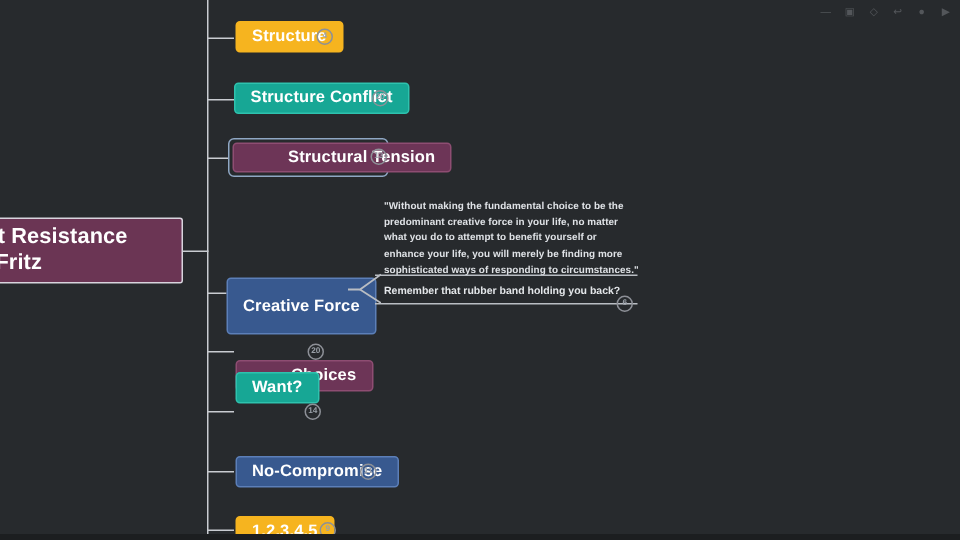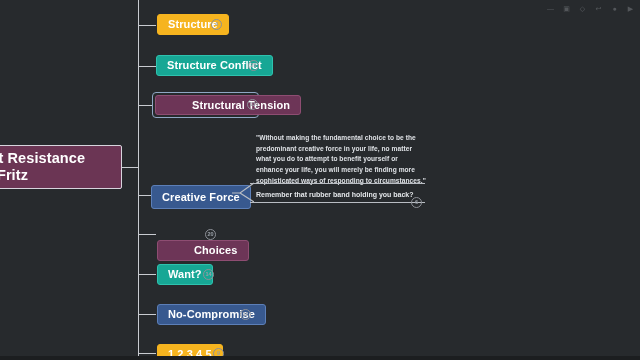--- a/index.html
+++ b/index.html
@@ -188,32 +188,32 @@
   </div>
 
   <div class="sel-wrap" style="left:152px; top:92px; width:107px; height:26px;"></div>
   <div class="node plum" style="left:155px; top:95px; height:20px;">
     <span>Structural Tension</span>
   </div>
   <div class="badge" style="left:247px; top:99px;">
     <span>13</span>
   </div>
 
-  <div class="node blue" style="left:151px; top:185px; height:24px;">
+  <div class="node blue" style="left:151px; top:185px; height:38px;">
     <span>Creative Force</span>
   </div>
 
   <div class="node plum" style="left:157px; top:240px; height:21px;">
     <span>Choices</span>
   </div>
   <div class="badge" style="left:205px; top:229px;">
     <span>20</span>
   </div>
 
-  <div class="node teal" style="left:157px; top:264px; height:21px;">
+  <div class="node teal" style="left:157px; top:248px; height:21px;">
     <span>Want?</span>
   </div>
   <div class="badge" style="left:203px; top:269px;">
     <span>14</span>
   </div>
 
   <div class="node blue" style="left:157px; top:304px; height:21px;text-align:center;">
     <span>No-Compromise</span>
   </div>
   <div class="badge" style="left:240px; top:309px;">

